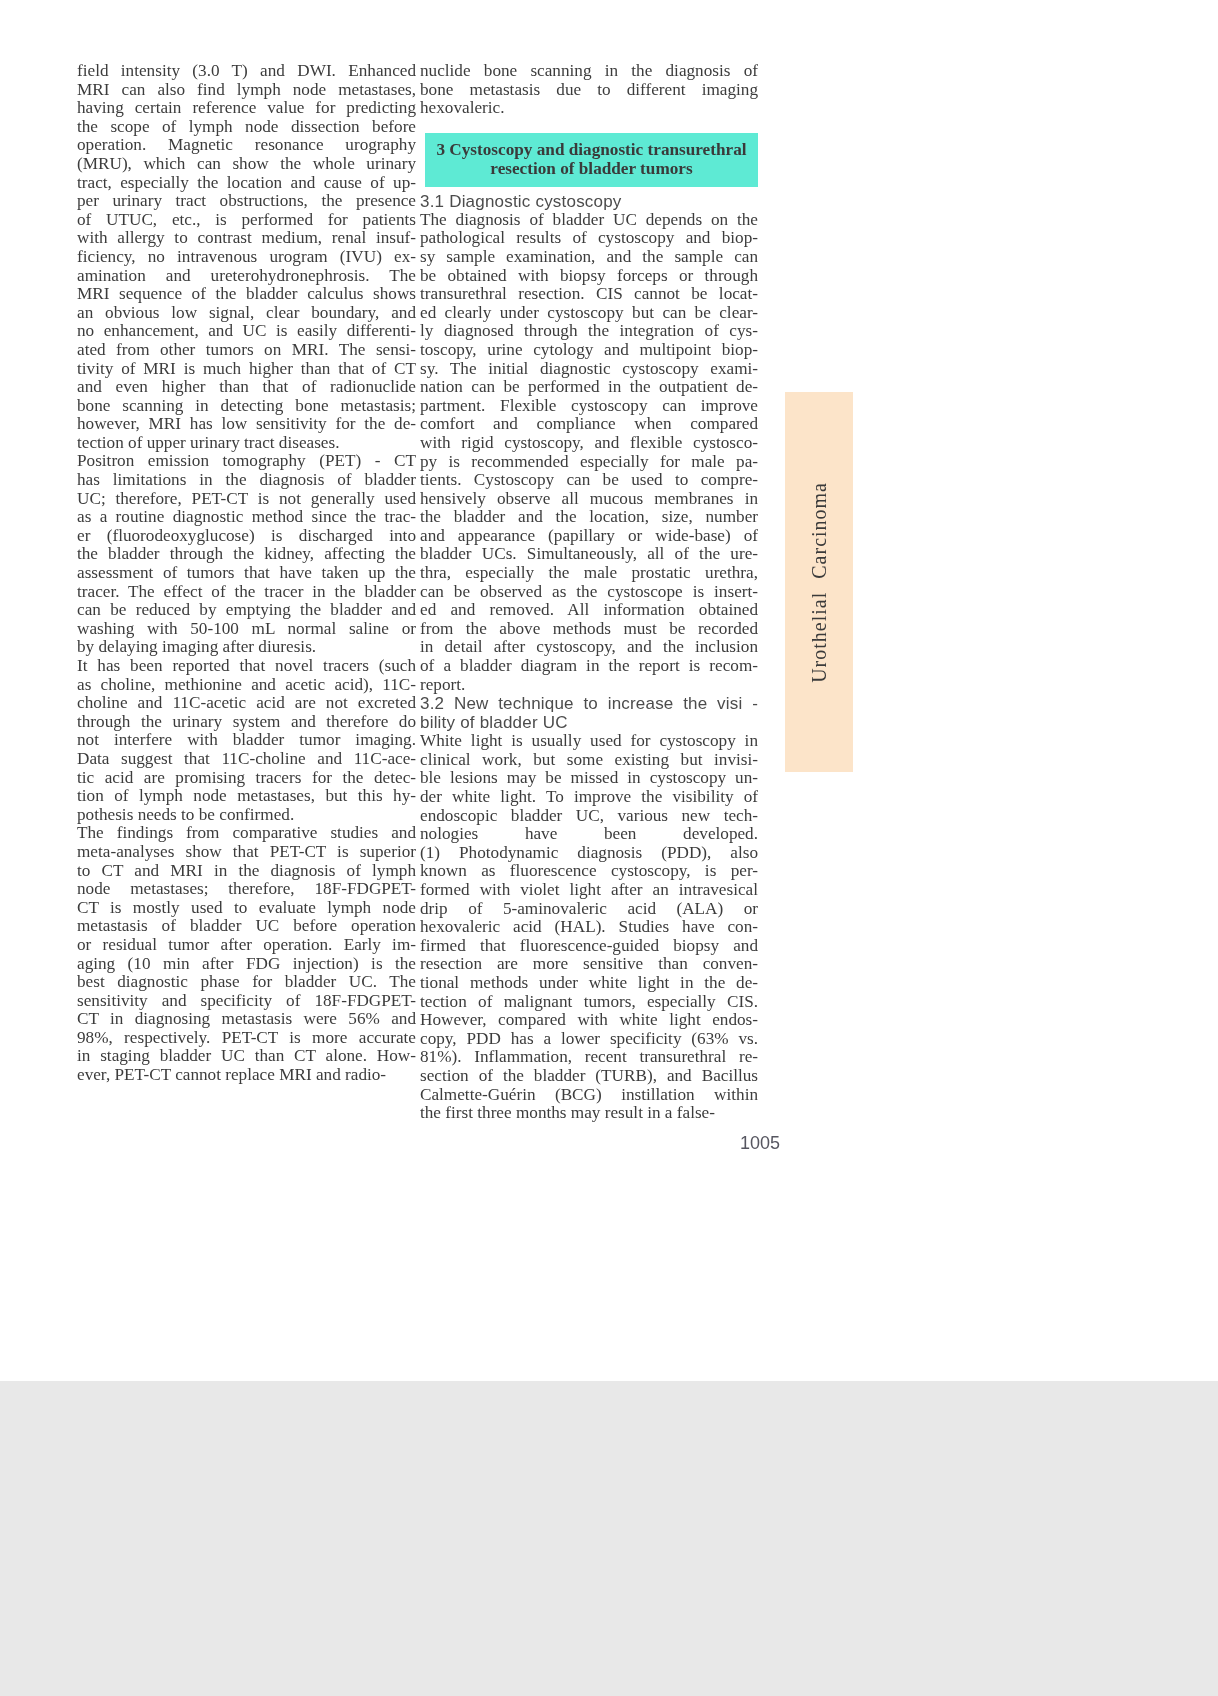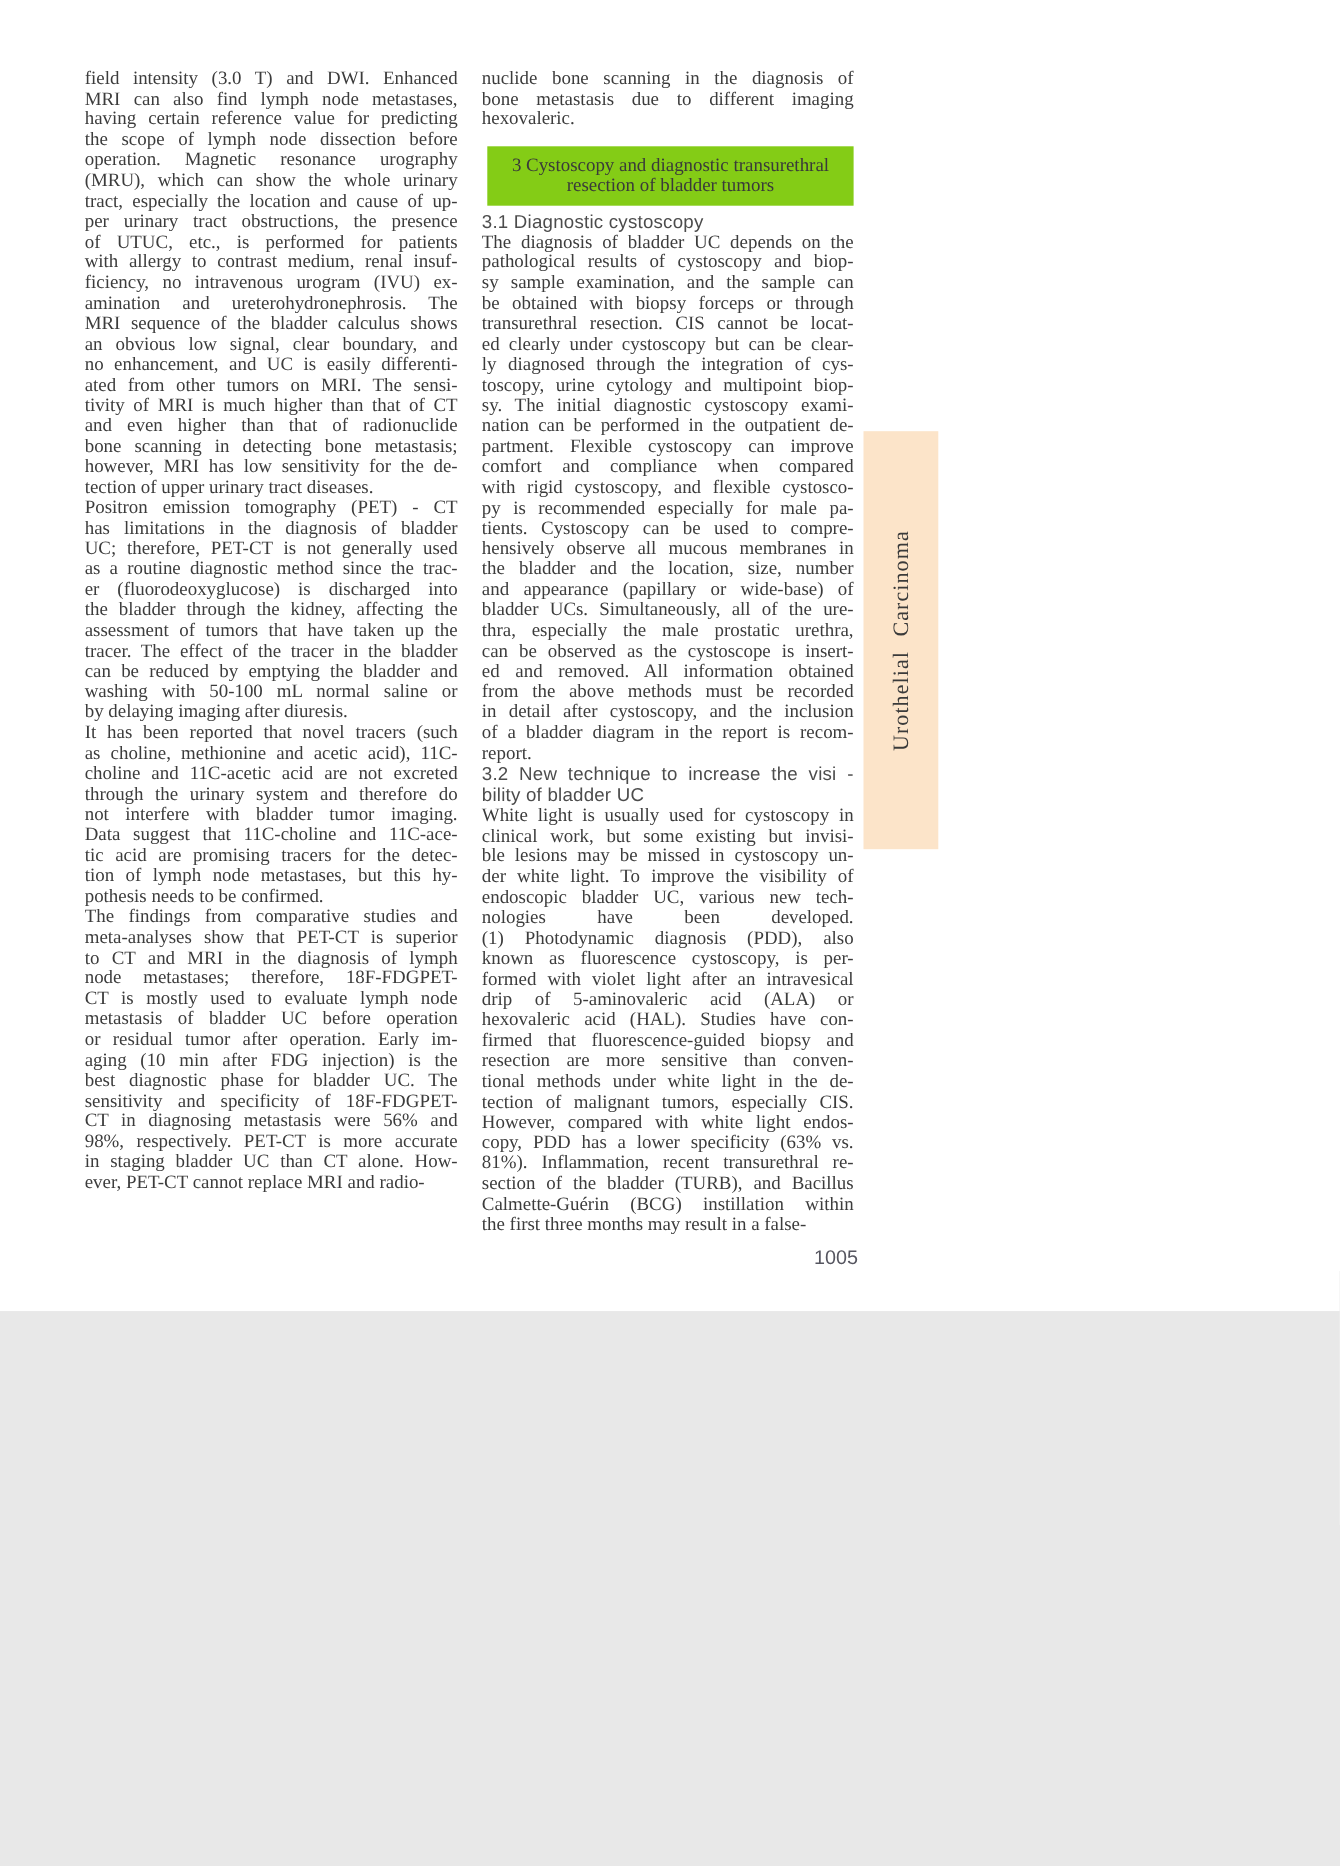--- a/index.html
+++ b/index.html
@@ -1,47 +1,47 @@
 <!DOCTYPE html>
 <html><head>
 <meta charset="utf-8">
 <style>
   html, body { margin: 0; padding: 0; background: #e8e8e8; }
   .page {
     position: relative;
     width: 1218px;
-    height: 1192px;
+    height: 1381px;
     background: #ffffff;
     font-family: "Liberation Serif", serif;
     color: #3c3c3c;
     overflow: hidden;
   }
   .col { position: absolute; top: 62px; }
   .col-left  { left: 77px;  width: 339px; }
-  .col-right { left: 438px; width: 338px; }
+  .col-right { left: 420px; width: 338px; }
 
   .block { margin: 0; }
   .line {
     font-size: 17.2px;
     line-height: 18.6px;
     text-align: justify;
     text-align-last: justify;
     text-justify: inter-word;
     white-space: normal;
   }
   .line.last { text-align-last: left; }
 
   .heading-sans { font-family: "Liberation Sans", sans-serif; color: #4c4c4c; }
   .heading-sans .line { font-size: 17px; line-height: 19px; letter-spacing: 0.2px; }
 
   .heading-boxed {
-    background: #84cc16;
+    background: #5eead4;
     margin: 15px 0 5px 5px;
     padding: 7px 4px 8px 4px;
-    font-weight: normal;
+    font-weight: bold;
     color: #3a3a3a;
   }
   .heading-boxed .line,
   .heading-boxed .line.last {
     text-align: center;
     text-align-last: center;
     font-size: 17.2px;
     line-height: 19.5px;
   }
 

